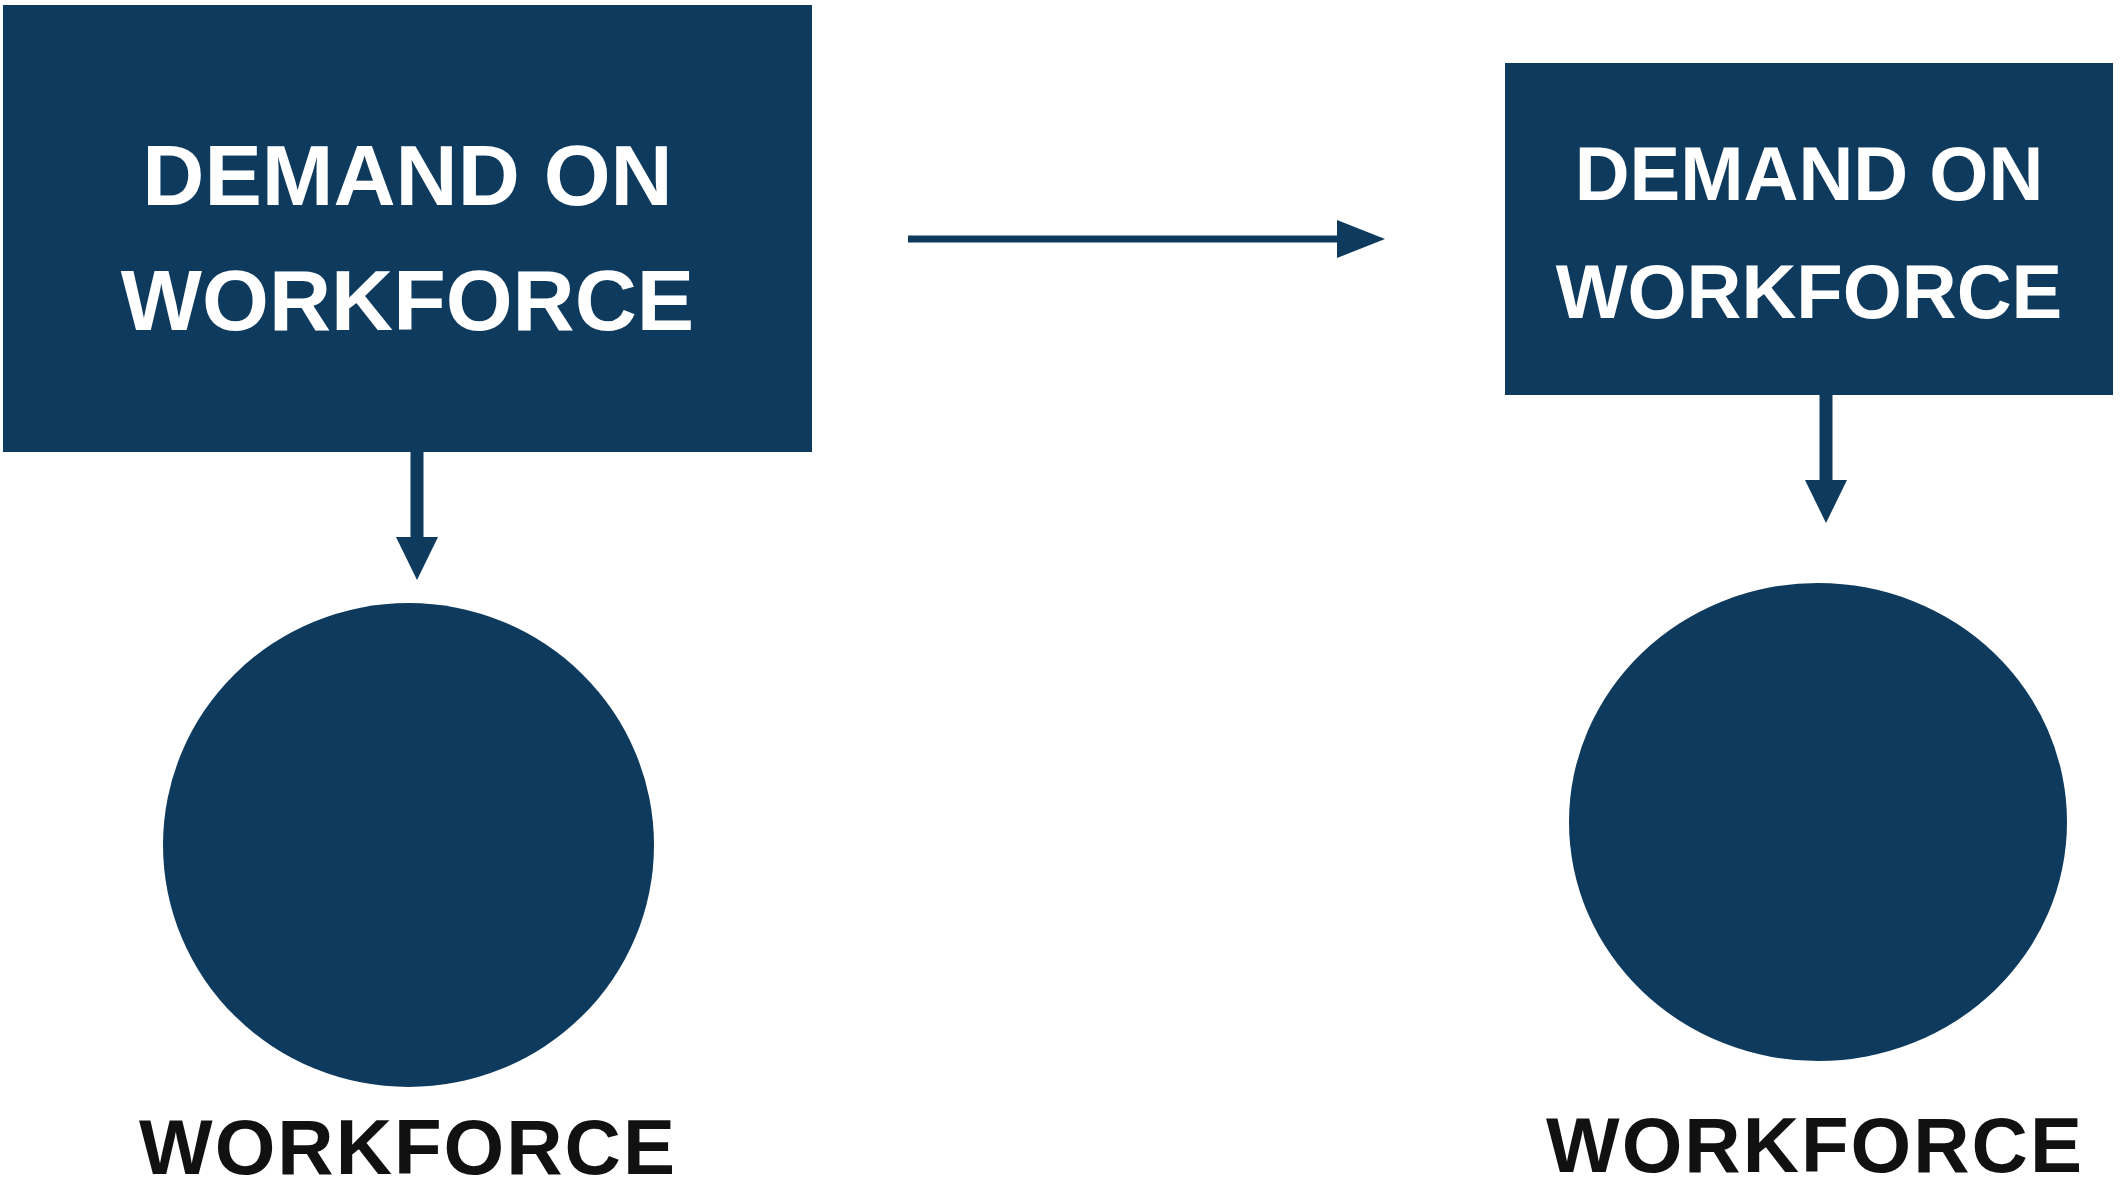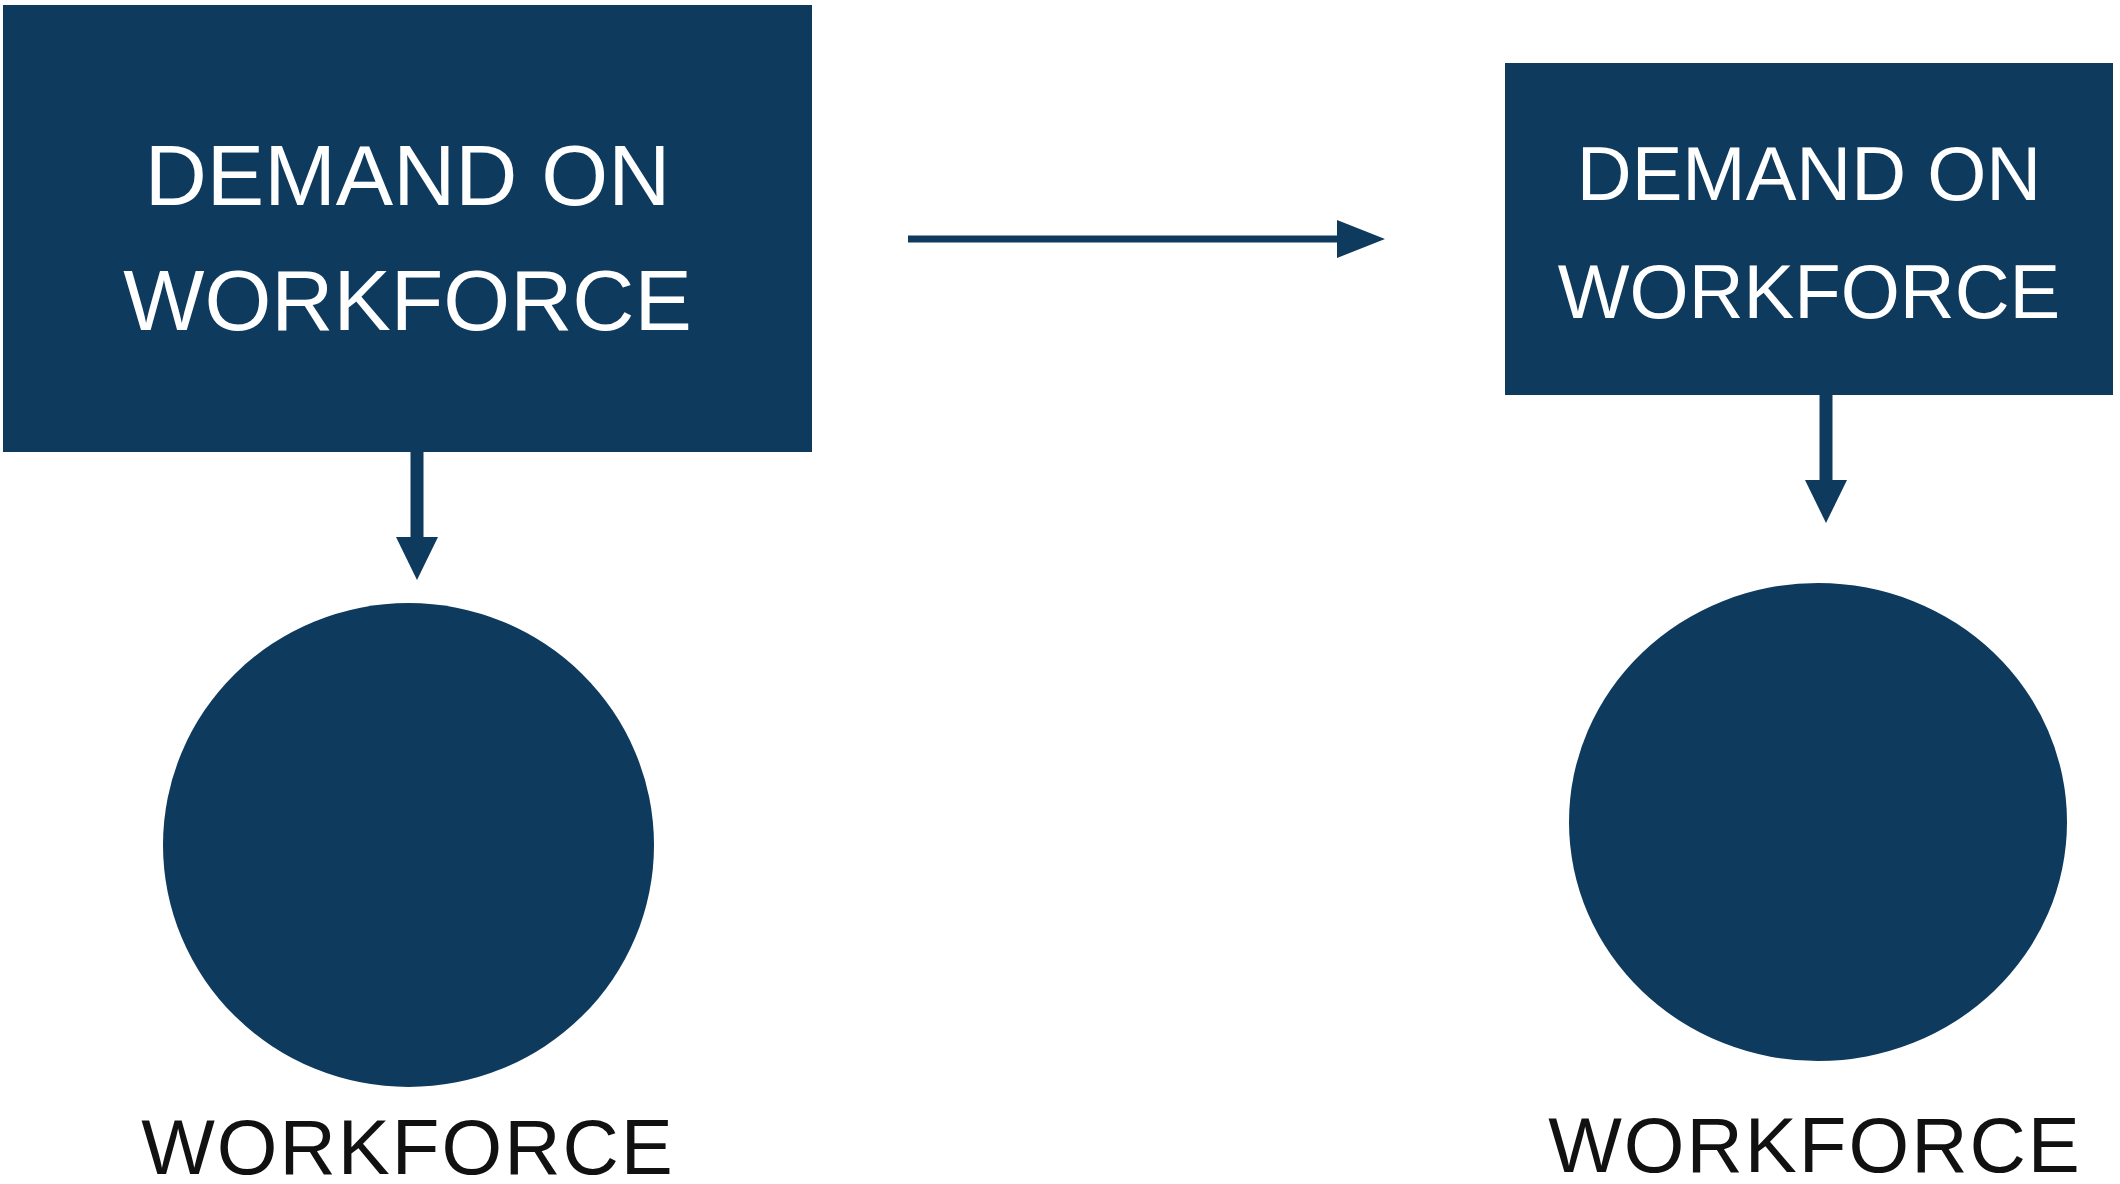--- a/index.html
+++ b/index.html
@@ -10,20 +10,21 @@
   }
   * { margin: 0; padding: 0; box-sizing: border-box; }
   html, body { background: var(--pageBg); }
   .stage {
     position: relative;
     width: 2120px;
     height: 1184px;
     background: var(--pageBg);
     font-family: "Liberation Sans", sans-serif;
     overflow: hidden;
+    font-weight: bold;
   }
   .demand-box {
     position: absolute;
     background: var(--navy);
     color: var(--boxText);
     display: flex;
     flex-direction: column;
     align-items: center;
     justify-content: center;
     text-align: center;

